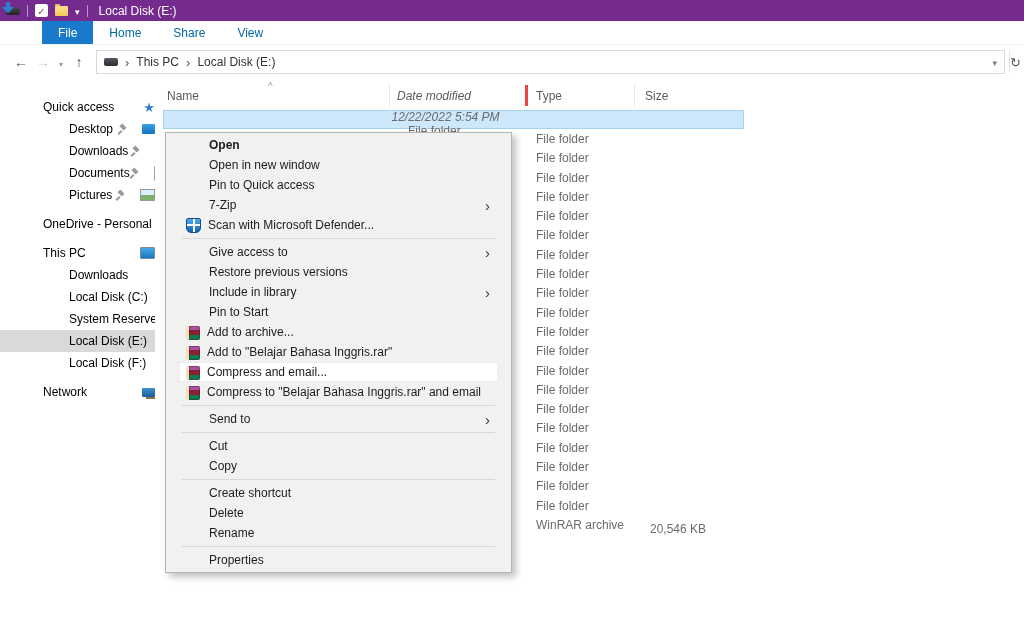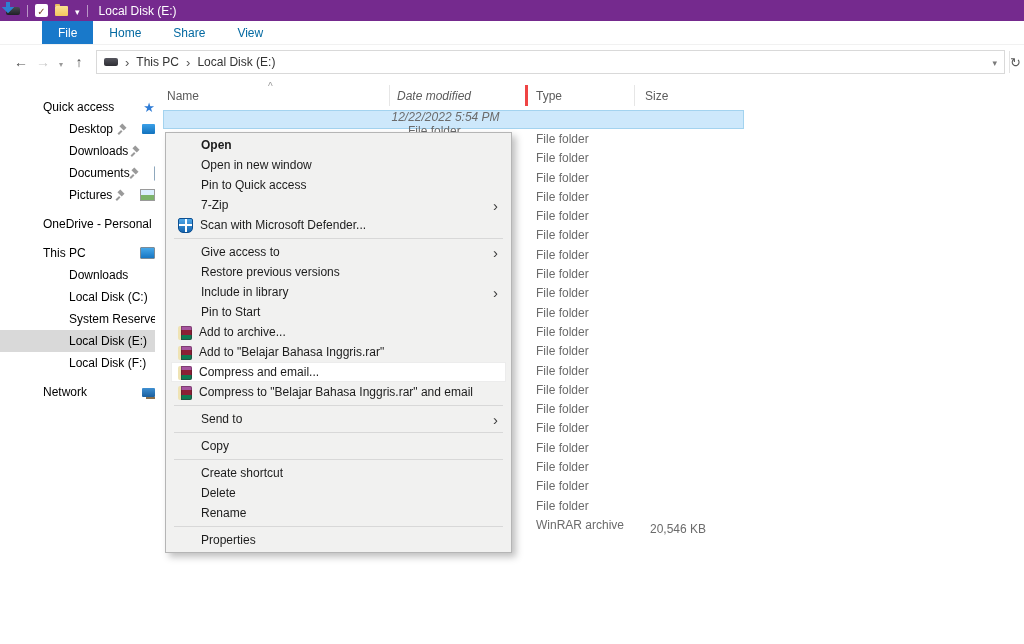--- a/index.html
+++ b/index.html
@@ -84,21 +84,21 @@
   .row.selected { background:#cde8fb; box-shadow:inset 0 0 0 1px #a3d3ef; width:581px;flex-direction:column; }
   .c-name { width:227px; padding-left:3px; display:flex; align-items:center; gap:6px; color:#3c3c3c; overflow:hidden; white-space:nowrap; }
   .folder-ico { width:15px; height:12px; flex:none; background:linear-gradient(180deg,#fae394,#f3cb5e); border-radius:1px; position:relative; box-shadow:inset 0 0 0 1px #e3bc56; }
   .folder-ico::before { content:""; position:absolute; top:-2px; left:0; width:6px; height:2px; background:#eac45e; border-radius:1px 1px 0 0; }
   .row:not(.selected) .folder-ico { visibility:hidden; }
   .c-date { width:138px; padding-left:7px;font-style:italic; }
   .c-type { width:107px; padding-left:8px; }
   .c-size { width:80px; text-align:right; padding-right:9px;margin-top:9px; }
 
   
-  .context-menu { position:absolute; left:165px; top:132px; width:347px; background:#f1f1f0; border:1px solid #b5b5b5; box-shadow:4px 4px 7px rgba(0,0,0,.25); padding:2px 5px; z-index:20; color:#1c1c1c; }
+  .context-menu { position:absolute; left:165px; top:132px; width:347px; background:#f1f1f0; border:1px solid #b5b5b5; box-shadow:4px 4px 7px rgba(0,0,0,.25); padding:2px 13px; z-index:20; color:#1c1c1c; }
   .menu-item { height:20px; display:flex; align-items:center; padding:0 8px 0 7px; white-space:nowrap; }
   .mi-icon { width:16px; height:15px; margin-right:7px; flex:none; }
   .mi-arrow { margin-left:auto; visibility:hidden; color:#3c3c3c; }
   .mi-arrow::after { content:"›"; font-size:15px; }
   .has-sub .mi-arrow { visibility:visible; }
   .bold .mi-label { font-weight:bold; }
   .highlighted { background:#fff; box-shadow:inset 0 0 0 1px #ececec; }
   .menu-item.sep { height:1px; background:#d8d8d8; margin:3px 3px; padding:0; }
   .icon-winrar .mi-icon { width:14px; height:14px; margin-top:1px; background:linear-gradient(180deg,#a5549d 0%,#a5549d 32%,#8b2034 32%,#8b2034 66%,#0f7a52 66%,#0f7a52 100%); border-left:3px solid #efe3b4; border-radius:2px; box-shadow:inset 0 0 0 1px rgba(60,20,40,.35); }
   .icon-defender .mi-icon { width:15px; height:15px; border:1px solid #0d4f91; border-radius:2px 2px 5px 5px;
@@ -510,20 +510,25 @@
       <span class="mi-label">Send to</span>
       <span class="mi-arrow"></span>
     </div>
     <div class="menu-item sep">
       
       
       
     </div>
     <div class="menu-item">
       <span class="mi-icon"></span>
+      <span class="mi-label">Cut</span>
+      <span class="mi-arrow"></span>
+    </div>
+    <div class="menu-item">
+      <span class="mi-icon"></span>
       <span class="mi-label">Copy</span>
       <span class="mi-arrow"></span>
     </div>
     <div class="menu-item sep">
       
       
       
     </div>
     <div class="menu-item">
       <span class="mi-icon"></span>

